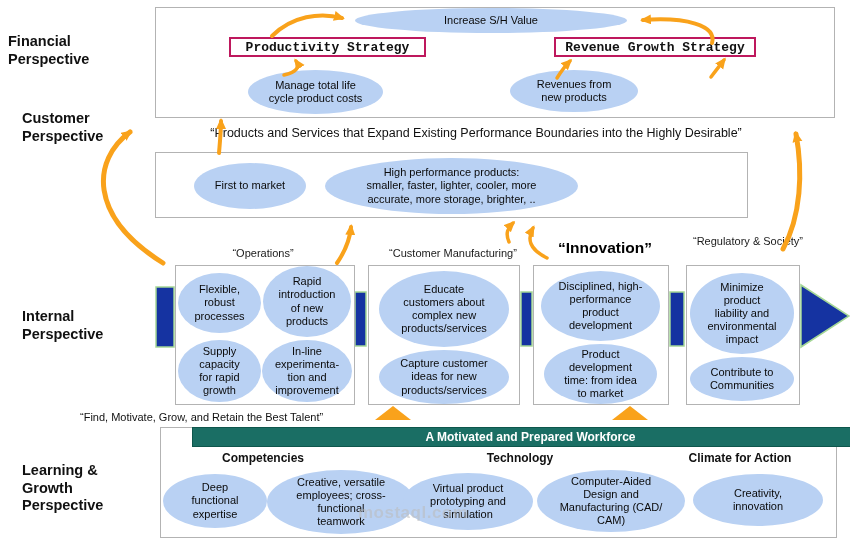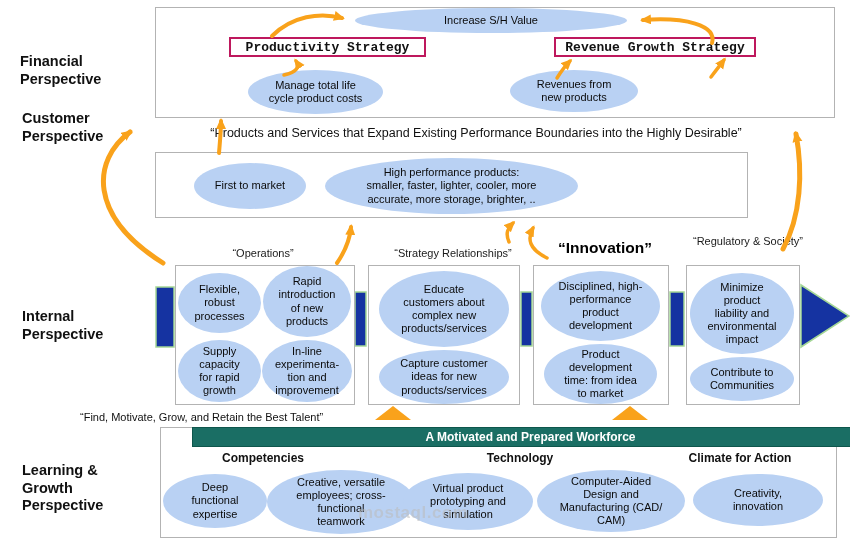--- a/index.html
+++ b/index.html
@@ -105,21 +105,21 @@
   <svg id="band-layer" class="svglayer" width="850" height="548">
     <g stroke="#a5d796" stroke-width="1.5" fill="#1533a1">
       <rect x="156" y="287" width="18" height="60"></rect>
       <rect x="355" y="292" width="11" height="54"></rect>
       <rect x="521" y="292" width="11" height="54"></rect>
       <rect x="670" y="292" width="14" height="54"></rect>
       <polygon points="801,285 849,316 801,347"></polygon>
     </g>
   </svg>
 
-  <div class="persp" style="left:20px; top:33px;margin-top:20px;">Financial
+  <div class="persp" style="left:8px; top:33px;">Financial
 Perspective</div>
   <div class="persp" style="left:22px; top:110px;">Customer
 Perspective</div>
   <div class="persp" style="left:22px; top:308px;">Internal
 Perspective</div>
   <div class="persp" style="left:22px; top:462px;">Learning &amp;
 Growth
 Perspective</div>
 
   <div class="frame" style="left:155px; top:7px; width:680px; height:111px;"></div>
@@ -132,21 +132,21 @@
 new products</div>
 
   <div class="quote" style="left:140px; top:126px; width:672px;">“Products and Services that Expand Existing Performance Boundaries into the Highly Desirable”</div>
   <div class="frame" style="left:155px; top:152px; width:593px; height:66px;"></div>
   <div class="bub" style="left:194px; top:163px; width:112px; height:46px;">First to market</div>
   <div class="bub" style="left:325px; top:158px; width:253px; height:56px;">High performance products:
 smaller, faster, lighter, cooler, more
 accurate, more storage, brighter, ..</div>
 
   <div class="theme" style="left:193px; top:247px; width:140px;">“Operations”</div>
-  <div class="theme" style="left:378px; top:247px; width:150px;">“Strategy Relationships”</div>
+  <div class="theme" style="left:378px; top:247px; width:150px;">“Customer Manufacturing”</div>
   <div class="theme big" style="left:535px; top:239px; width:140px;">“Innovation”</div>
   <div class="theme" style="left:678px; top:235px; width:140px;">“Regulatory &amp; Society”</div>
 
   <div class="frame" style="left:175px; top:265px; width:180px; height:140px;"></div>
   <div class="frame" style="left:368px; top:265px; width:152px; height:140px;"></div>
   <div class="frame" style="left:533px; top:265px; width:136px; height:140px;"></div>
   <div class="frame" style="left:686px; top:265px; width:114px; height:140px;"></div>
 
   <div class="bub" style="left:178px; top:273px; width:83px; height:60px;">Flexible,
 robust

